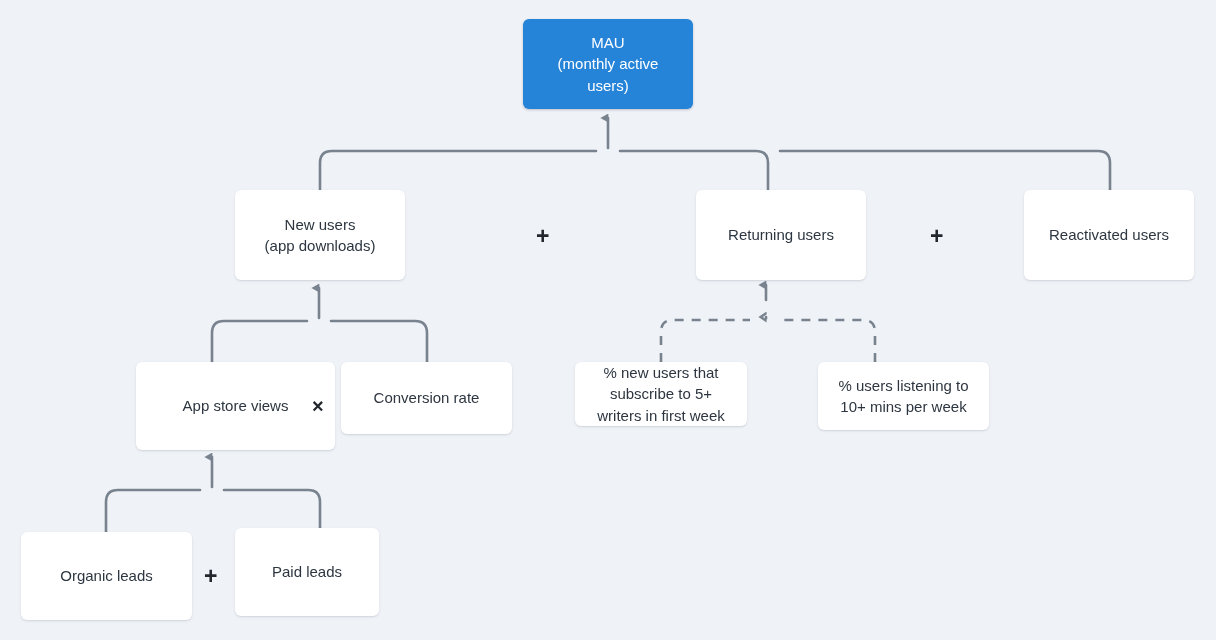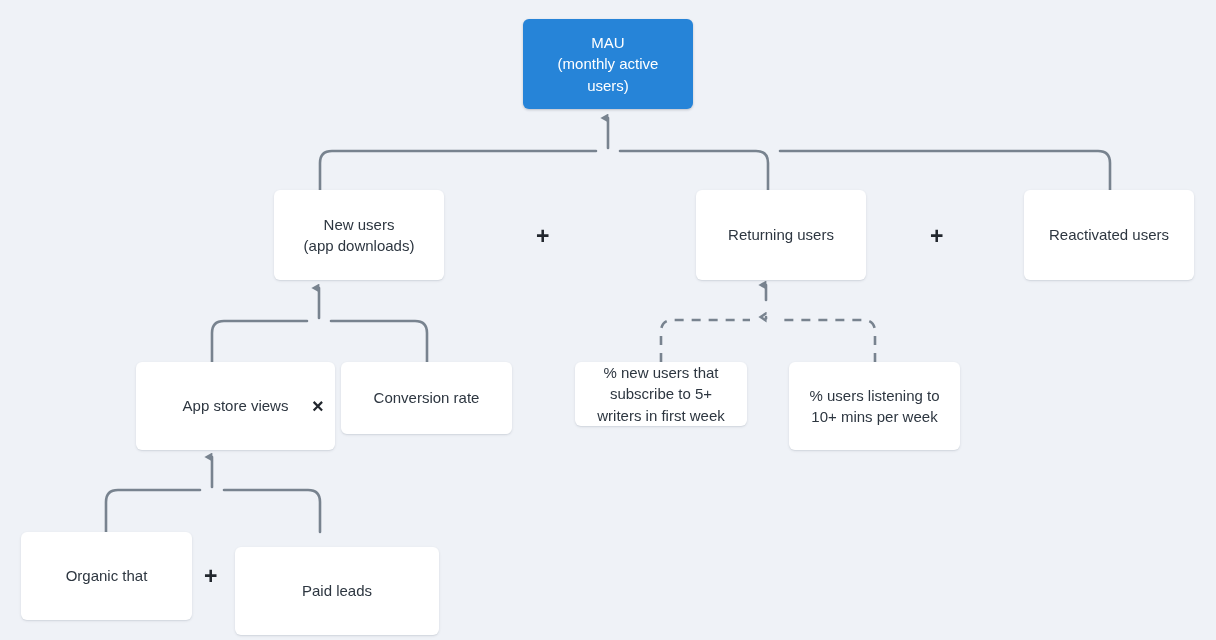--- a/index.html
+++ b/index.html
@@ -105,21 +105,21 @@
       <path d="M766 300 L766 285" marker-end="url(#arrowUp)"></path>
     </g>
   </svg>
 
   <div class="node root" style="left:523px; top:19px; width:170px; height:90px;">
     <span class="label">MAU
 (monthly active
 users)</span>
   </div>
 
-  <div class="node" style="left:235px; top:190px; width:170px; height:90px;margin-left:39px;">
+  <div class="node" style="left:235px; top:190px; width:170px; height:90px;">
     <span class="label">New users
 (app downloads)</span>
   </div>
 
   <div class="op" style="left:536px; top:225px;">+</div>
 
   <div class="node" style="left:696px; top:190px; width:170px; height:90px;">
     <span class="label">Returning users</span>
   </div>
 
@@ -138,28 +138,28 @@
   <div class="node" style="left:341px; top:362px; width:171px; height:72px;">
     <span class="label">Conversion rate</span>
   </div>
 
   <div class="node" style="left:575px; top:362px; width:172px; height:64px;">
     <span class="label">% new users that
 subscribe to 5+
 writers in first week</span>
   </div>
 
-  <div class="node" style="left:789px; top:362px; width:171px; height:88px;">
+  <div class="node" style="left:818px; top:362px; width:171px; height:68px;">
     <span class="label">% users listening to
 10+ mins per week</span>
   </div>
 
   <div class="node" style="left:21px; top:532px; width:171px; height:88px;">
-    <span class="label">Organic that</span>
+    <span class="label">Organic leads</span>
   </div>
 
   <div class="op" style="left:204px; top:565px;">+</div>
 
-  <div class="node" style="left:235px; top:547px; width:204px; height:88px;">
+  <div class="node" style="left:235px; top:528px; width:144px; height:88px;">
     <span class="label">Paid leads</span>
   </div>
 
 </div>
 
 </body></html>

